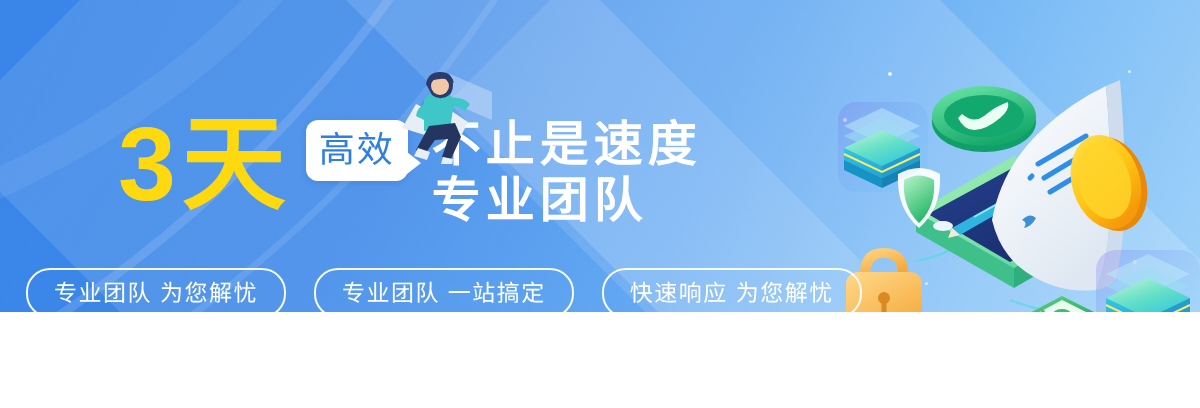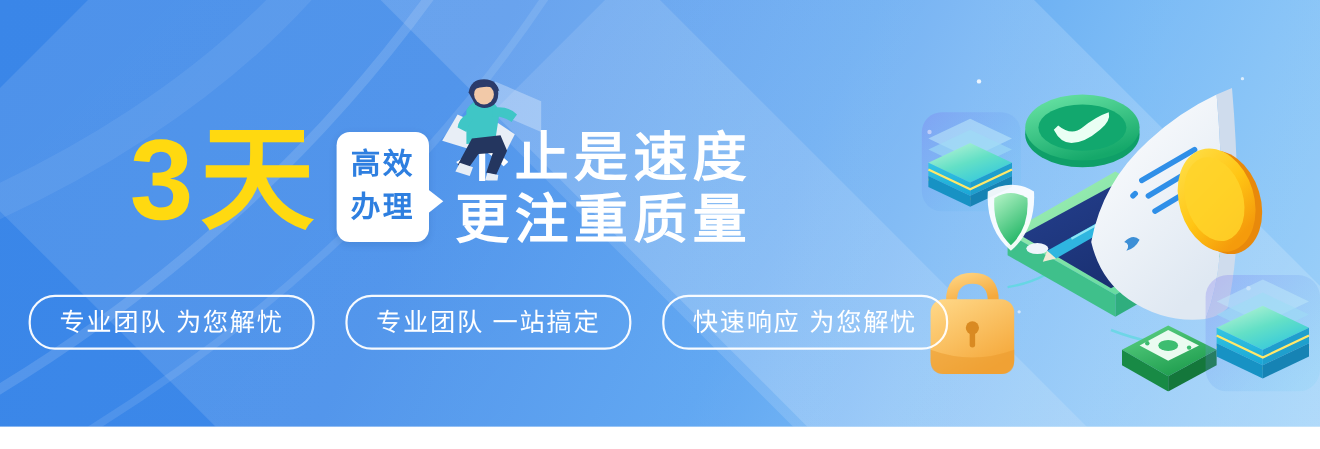--- a/index.html
+++ b/index.html
@@ -1,21 +1,21 @@
 <!DOCTYPE html>
 <html lang="zh-CN"><head>
 <meta charset="utf-8">
 <title>Banner</title>
 <style>
   html,body{margin:0;padding:0;background:#fff;}
   body{font-family:"Liberation Sans","DejaVu Sans",sans-serif;}
 
   .banner{
     position:relative;
-    width:1200px;height:388px;
+    width:1200px;height:312px;
     overflow:hidden;
     background:linear-gradient(115deg,#3a86e8 0%,#3c88e9 34%,#4b9bf0 58%,#6cb4f5 78%,#8ecaf8 100%);
   }
 
   
   .band{position:absolute;transform-origin:0 0;pointer-events:none;}
   .band-a{
     left:340px;top:-260px;width:1500px;height:560px;
     transform:rotate(45deg);
     background:linear-gradient(90deg,rgba(255,255,255,.10),rgba(255,255,255,.16));
@@ -49,22 +49,22 @@
     margin-right:14px;
   }
   .bubble{
     position:relative;
     background:#fff;border-radius:12px;
     padding:10px 13px 12px 13px;
     margin-top:8px;
     box-shadow:0 2px 7px rgba(16,60,120,.14);
   }
   .bubble-line{
-    color:#2E7FE0;font-size:27px;line-height:39px;
-    font-weight:bold;letter-spacing:2px;white-space:nowrap;
+    color:#2E7FE0;font-size:36px;line-height:39px;
+    font-weight:normal;letter-spacing:2px;white-space:nowrap;
   }
   .bubble:after{
     content:"";position:absolute;
     right:-13px;top:52%;
     border-top:11px solid transparent;
     border-bottom:11px solid transparent;
     border-left:14px solid #fff;
   }
   .slogan{
     margin-left:24px;margin-top:4px;
@@ -118,26 +118,25 @@
   <div class="dot" style="left:870px;top:290px;width:4px;height:4px;opacity:.75"></div>
   <div class="dot" style="left:925px;top:282px;width:3px;height:3px;opacity:.6"></div>
   <div class="dot" style="left:1075px;top:330px;width:4px;height:4px;opacity:.65"></div>
 
   <div class="headline-row">
 
     <div class="three-day">3天</div>
 
     <div class="bubble">
       <div class="bubble-line">高效</div>
-      <div class="bubble-line">办理</div>
     </div>
 
     <div class="slogan">
       <div class="slogan-line">不止是速度</div>
-      <div class="slogan-line">更注重质量</div>
+      <div class="slogan-line">专业团队</div>
     </div>
   </div>
 
   <svg class="person" viewBox="0 0 110 112">
     <polygon points="62,22 104,40 104,68 62,50" fill="rgba(255,255,255,0.30)"></polygon>
     <path d="M28 52 L14 76 L40 84 L50 62 Z" fill="#e8eef6"></path>
     <path d="M62 58 L80 70 L72 86 L52 74 Z" fill="#e8eef6"></path>
     <path d="M36 48 q6 -10 16 -9 q12 1 14 12 l-4 26 l-26 2 z" fill="#3fc6c6"></path>
     <path d="M38 32 q2 -12 14 -12 q13 0 13 13 q0 9 -7 12 q-8 3 -14 -2 z" fill="#2b3b6b"></path>
     <circle cx="52" cy="34" r="9" fill="#f2c9a8"></circle>

